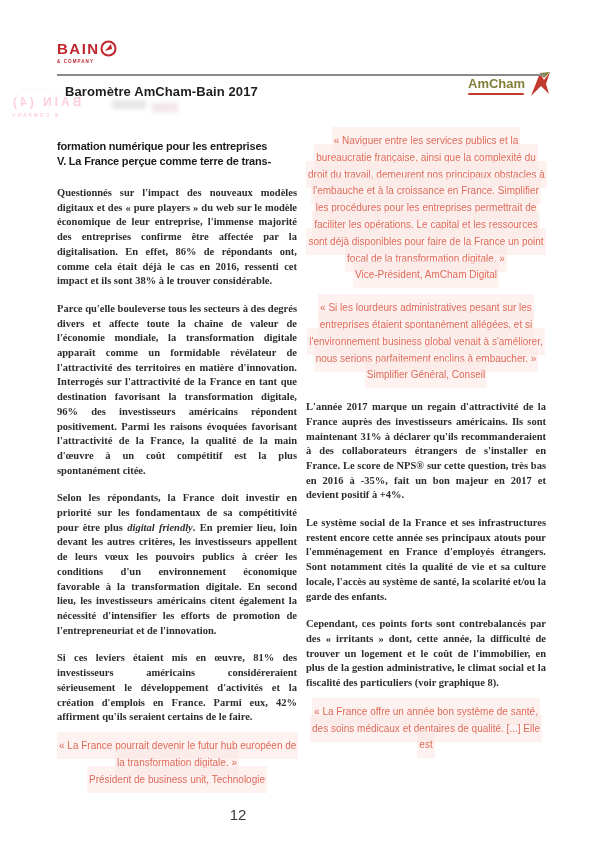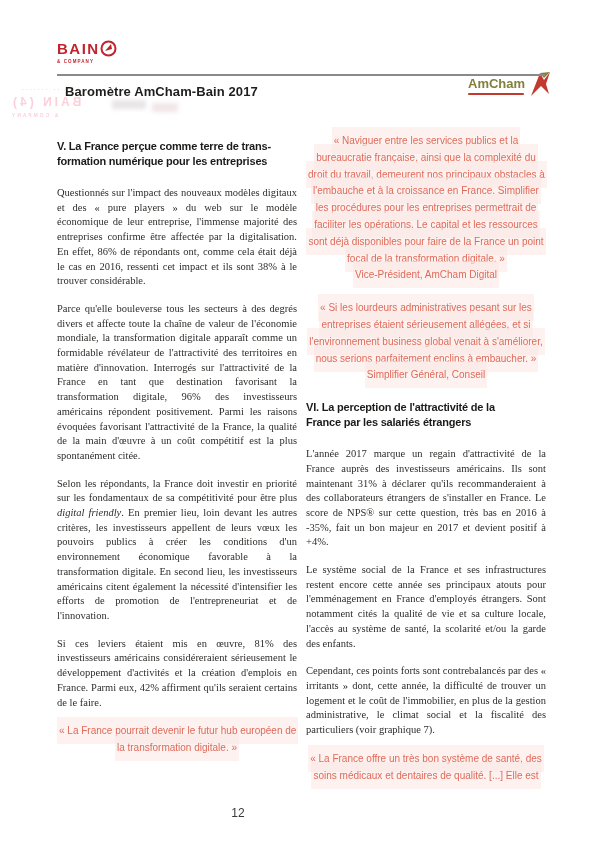--- a/index.html
+++ b/index.html
@@ -35,38 +35,38 @@
   .doc-heading{
     font-family:"Liberation Sans",sans-serif;
     font-weight:bold;font-size:11px;line-height:15px;
     color:#1b1b19;letter-spacing:-0.2px;
     margin:0 0 17px 0;
   }
   .doc-heading span{display:block;white-space:nowrap;}
   .body-para{
     font-family:"Liberation Serif","DejaVu Serif",serif;
     font-size:10.5px;line-height:14.7px;color:#2f2d2b;
-    text-align:justify;margin:0 0 13px 0;
+    text-align:justify;margin:0 0 13px 0;font-weight:bold;
   }
   .body-para em{font-style:italic;margin-top:40px;}
   .quote-block{margin:0 0 16px 0;text-align:center;}
   .quote-text,.quote-attr{
     font-family:"Liberation Sans",sans-serif;
     font-size:10px;line-height:16.8px;color:#df6a59;
   }
   .quote-text span,.quote-attr span{
     background:rgba(252,231,227,0.55);
     box-decoration-break:clone;-webkit-box-decoration-break:clone;
     padding:8px 2px;
   }
   .heading-vi{margin-top:4px;}
   .lq{margin-top:12px;margin-bottom:0;}
   
   .page-number{position:absolute;left:0;top:806px;width:476px;text-align:center;
-    font-size:12px;color:#3a3a3a;font-family:"Liberation Sans",sans-serif;}
+    font-size:15px;color:#3a3a3a;font-family:"Liberation Sans",sans-serif;}
 </style>
 </head>
 <body>
 
 <div class="page">
 
   <div class="bain-logo">
     <div>
       <span class="bain-word">BAIN</span>
       <span class="bain-sub">&amp; COMPANY</span>
@@ -96,48 +96,45 @@
   <div class="doc-title">Baromètre AmCham-Bain 2017</div>
 
   <span class="ghost ghost-dots">....... ..</span>
   <span class="ghost ghost-bain">BAIN (4)</span>
   <span class="ghost ghost-sub">&amp; COMPANY</span>
   <span class="ghost ghost-blob1"></span>
   <span class="ghost ghost-blob2"></span>
 
   <div class="col col-left">
     <h2 class="doc-heading">
+      <span>formation numérique pour les entreprises</span>
       <span>V. La France perçue comme terre de trans-</span>
-      <span>formation numérique pour les entreprises</span>
     </h2>
     <p class="body-para">Questionnés sur l'impact des nouveaux modèles digitaux et des « pure players » du web sur le modèle économique de leur entreprise, l'immense majorité des entreprises confirme être affectée par la digitalisation. En effet, 86% de répondants ont, comme cela était déjà le cas en 2016, ressenti cet impact et ils sont 38% à le trouver considérable.</p>
     <p class="body-para">Parce qu'elle bouleverse tous les secteurs à des degrés divers et affecte toute la chaîne de valeur de l'économie mondiale, la transformation digitale apparaît comme un formidable révélateur de l'attractivité des territoires en matière d'innovation. Interrogés sur l'attractivité de la France en tant que destination favorisant la transformation digitale, 96% des investisseurs américains répondent positivement. Parmi les raisons évoquées favorisant l'attractivité de la France, la qualité de la main d'œuvre à un coût compétitif est la plus spontanément citée.</p>
     <p class="body-para"><span>Selon les répondants, la France doit investir en priorité sur les fondamentaux de sa compétitivité pour être plus </span><em>digital friendly</em><span>. En premier lieu, loin devant les autres critères, les investisseurs appellent de leurs vœux les pouvoirs publics à créer les conditions d'un environnement économique favorable à la transformation digitale. En second lieu, les investisseurs américains citent également la nécessité d'intensifier les efforts de promotion de l'entrepreneuriat et de l'innovation.</span></p>
     <p class="body-para">Si ces leviers étaient mis en œuvre, 81% des investisseurs américains considéreraient sérieusement le développement d'activités et la création d'emplois en France. Parmi eux, 42% affirment qu'ils seraient certains de le faire.</p>
     <div class="quote-block lq">
       <div class="quote-text"><span>« La France pourrait devenir le futur hub européen de la transformation digitale. »</span></div>
+      <div class="quote-attr"><span>Président de business unit, Technologie</span></div>
     </div>
   </div>
 
   <div class="col col-right">
     <div class="quote-block">
       <div class="quote-text"><span>« Naviguer entre les services publics et la bureaucratie française, ainsi que la complexité du droit du travail, demeurent nos principaux obstacles à l'embauche et à la croissance en France. Simplifier les procédures pour les entreprises permettrait de faciliter les opérations. Le capital et les ressources sont déjà disponibles pour faire de la France un point focal de la transformation digitale. »</span></div>
       <div class="quote-attr"><span>Vice-Président, AmCham Digital</span></div>
     </div>
     <div class="quote-block">
-      <div class="quote-text"><span>« Si les lourdeurs administratives pesant sur les entreprises étaient sérieusement allégées, et si l'environnement business global venait à s'améliorer, nous serions parfaitement enclins à embaucher. »</span></div>
+      <div class="quote-text"><span>« Si les lourdeurs administratives pesant sur les entreprises étaient spontanément allégées, et si l'environnement business global venait à s'améliorer, nous serions parfaitement enclins à embaucher. »</span></div>
       <div class="quote-attr"><span>Simplifier Général, Conseil</span></div>
     </div>
-    <h2 class="doc-heading heading-vi">
-      <span>VI. La perception de l'attractivité de la</span>
-      <span>France par les salariés étrangers</span>
-    </h2>
     <p class="body-para">L'année 2017 marque un regain d'attractivité de la France auprès des investisseurs américains. Ils sont maintenant 31% à déclarer qu'ils recommanderaient à des collaborateurs étrangers de s'installer en France. Le score de NPS® sur cette question, très bas en 2016 à -35%, fait un bon majeur en 2017 et devient positif à +4%.</p>
     <p class="body-para">Le système social de la France et ses infrastructures restent encore cette année ses principaux atouts pour l'emménagement en France d'employés étrangers. Sont notamment cités la qualité de vie et sa culture locale, l'accès au système de santé, la scolarité et/ou la garde des enfants.</p>
-    <p class="body-para">Cependant, ces points forts sont contrebalancés par des « irritants » dont, cette année, la difficulté de trouver un logement et le coût de l'immobilier, en plus de la gestion administrative, le climat social et la fiscalité des particuliers (voir graphique 7).</p>
+    <p class="body-para">Cependant, ces points forts sont contrebalancés par des « irritants » dont, cette année, la difficulté de trouver un logement et le coût de l'immobilier, en plus de la gestion administrative, le climat social et la fiscalité des particuliers (voir graphique 8).</p>
     <div class="quote-block lq">
-      <div class="quote-text"><span>« La France offre un très bon système de santé, des soins médicaux et dentaires de qualité. [...] Elle est</span></div>
+      <div class="quote-text"><span>« La France offre un année bon système de santé, des soins médicaux et dentaires de qualité. [...] Elle est</span></div>
     </div>
   </div>
 
   <div class="page-number">12</div>
 
 </div>
 
 </body></html>

